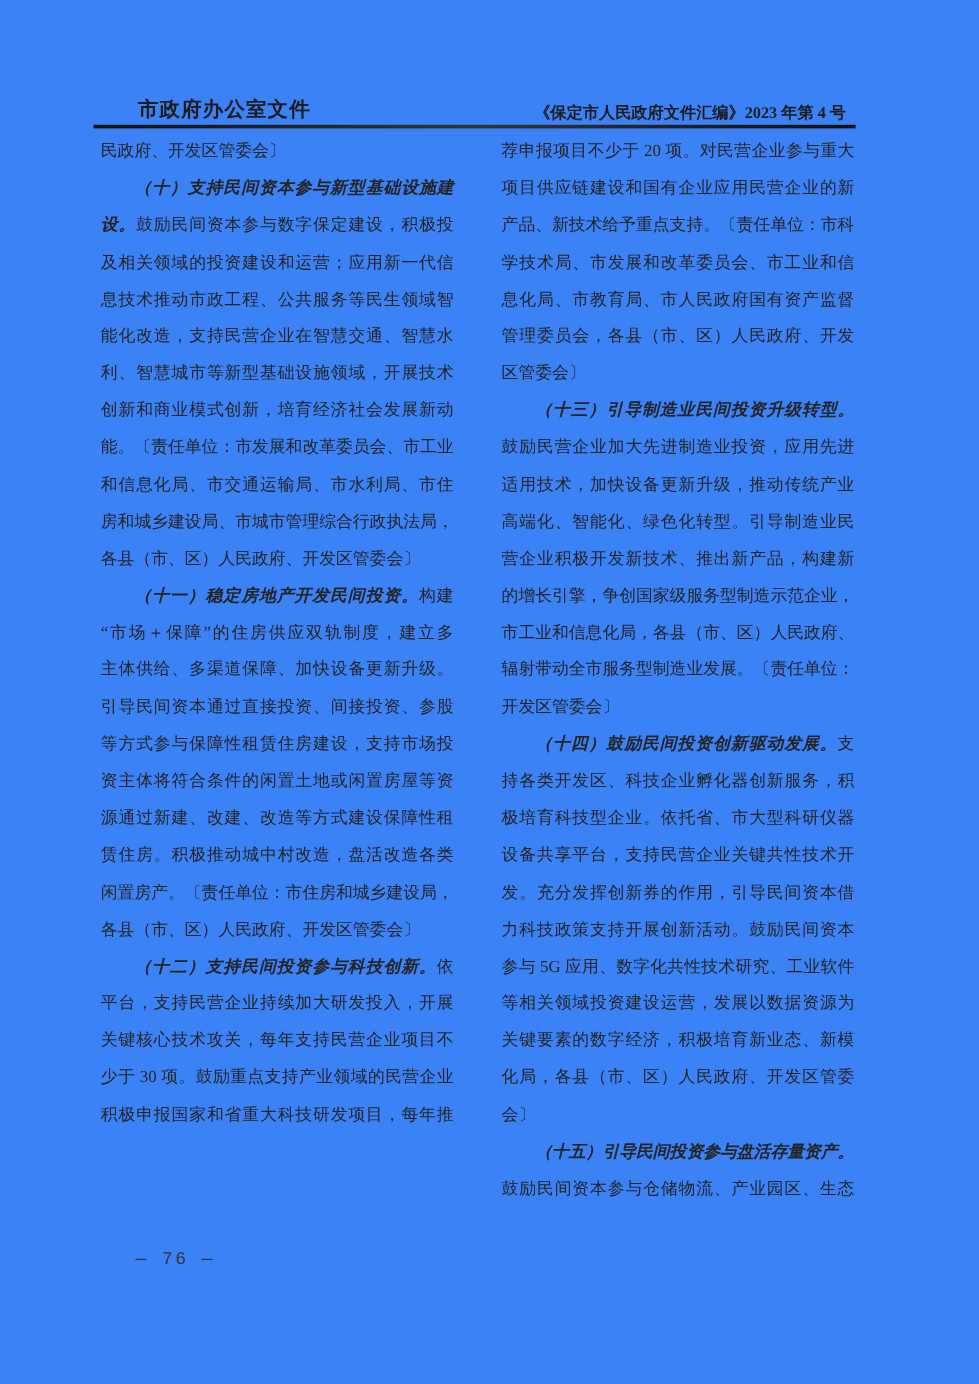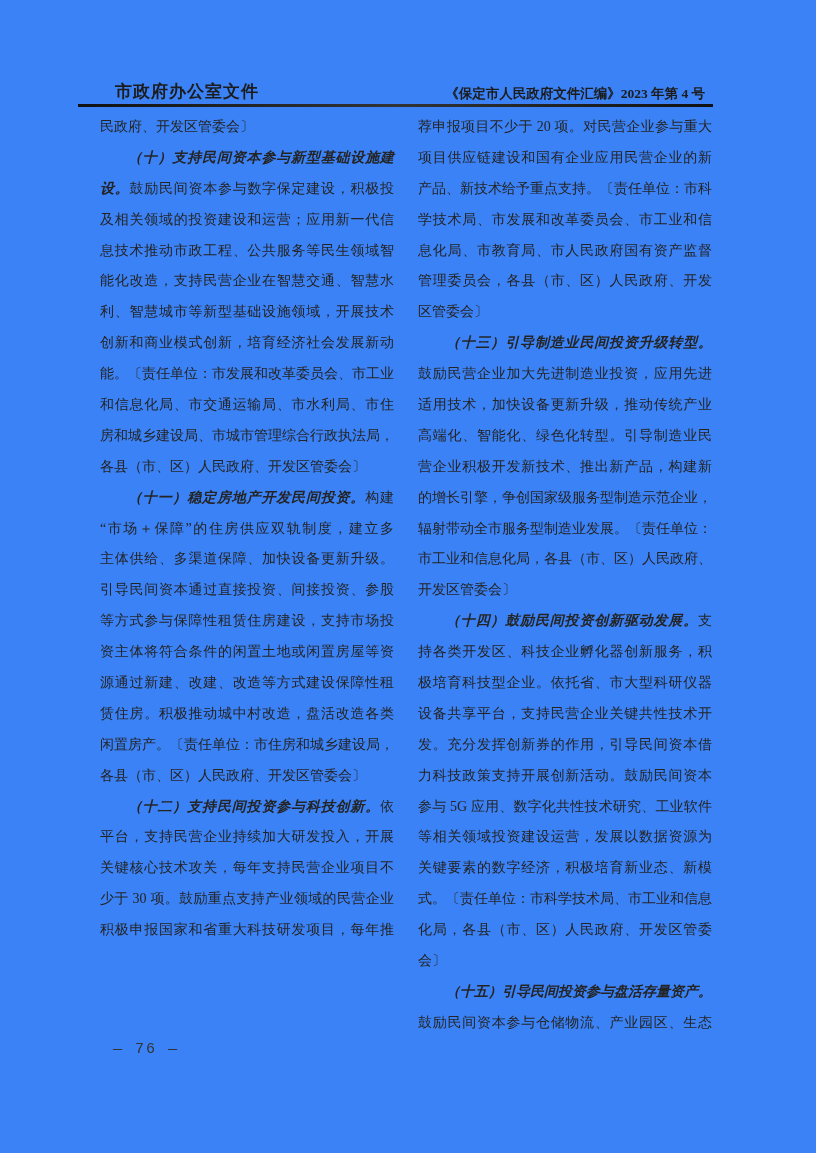--- a/index.html
+++ b/index.html
@@ -27,21 +27,21 @@
   }
   .hdr-rule{
     position:absolute;left:78px;top:104px;
     width:635px;height:3px;
     background:linear-gradient(90deg,#111,#333 50%,#111);
   }
   
   .col{
     position:absolute;top:112px;width:294px;
   }
-  .col-left{left:100px;}
+  .col-left{left:84px;}
   .col-right{left:418px;}
   .line{
     height:30.9px;line-height:30.9px;
     font-size:14px;color:#242424;
     white-space:nowrap;
     overflow:visible;
   }
   .line.fill{
     white-space:normal;
     text-align:justify;
@@ -113,33 +113,32 @@
       <div class="line fill"><span class="body">学技术局、市发展和改革委员会、市工业和信</span></div>
       <div class="line fill"><span class="body">息化局、市教育局、市人民政府国有资产监督</span></div>
       <div class="line fill"><span class="body">管理委员会，各县（市、区）人民政府、开发</span></div>
       <div class="line"><span class="body">区管委会〕</span></div>
       <div class="line fill ind"><span class="kai">（十三）引导制造业民间投资升级转型。</span></div>
       <div class="line fill"><span class="body">鼓励民营企业加大先进制造业投资，应用先进</span></div>
       <div class="line fill"><span class="body">适用技术，加快设备更新升级，推动传统产业</span></div>
       <div class="line fill"><span class="body">高端化、智能化、绿色化转型。引导制造业民</span></div>
       <div class="line fill"><span class="body">营企业积极开发新技术、推出新产品，构建新</span></div>
       <div class="line fill"><span class="body">的增长引擎，争创国家级服务型制造示范企业，</span></div>
+      <div class="line fill"><span class="body">市工业和信息化局，各县（市、区）人民政府、</span></div>
       <div class="line fill"><span class="body">辐射带动全市服务型制造业发展。〔责任单位：</span></div>
-      <div class="line fill"><span class="body">市工业和信息化局，各县（市、区）人民政府、</span></div>
       <div class="line"><span class="body">开发区管委会〕</span></div>
       <div class="line fill ind"><span class="kai">（十四）鼓励民间投资创新驱动发展。</span><span class="body">支</span></div>
       <div class="line fill"><span class="body">持各类开发区、科技企业孵化器创新服务，积</span></div>
       <div class="line fill"><span class="body">极培育科技型企业。依托省、市大型科研仪器</span></div>
       <div class="line fill"><span class="body">设备共享平台，支持民营企业关键共性技术开</span></div>
       <div class="line fill"><span class="body">发。充分发挥创新券的作用，引导民间资本借</span></div>
       <div class="line fill"><span class="body">力科技政策支持开展创新活动。鼓励民间资本</span></div>
       <div class="line fill"><span class="body">参与 5G 应用、数字化共性技术研究、工业软件</span></div>
       <div class="line fill"><span class="body">等相关领域投资建设运营，发展以数据资源为</span></div>
       <div class="line fill"><span class="body">关键要素的数字经济，积极培育新业态、新模</span></div>
-      <div class="line fill"><span class="body">式。〔责任单位：市科学技术局、市工业和信息</span></div>
       <div class="line fill"><span class="body">化局，各县（市、区）人民政府、开发区管委</span></div>
       <div class="line"><span class="body">会〕</span></div>
       <div class="line fill ind"><span class="kai">（十五）引导民间投资参与盘活存量资产。</span></div>
       <div class="line fill"><span class="body">鼓励民间资本参与仓储物流、产业园区、生态</span></div>
     </div>
 
   <div class="footer">— 76 —</div>
 
 </div>
 

